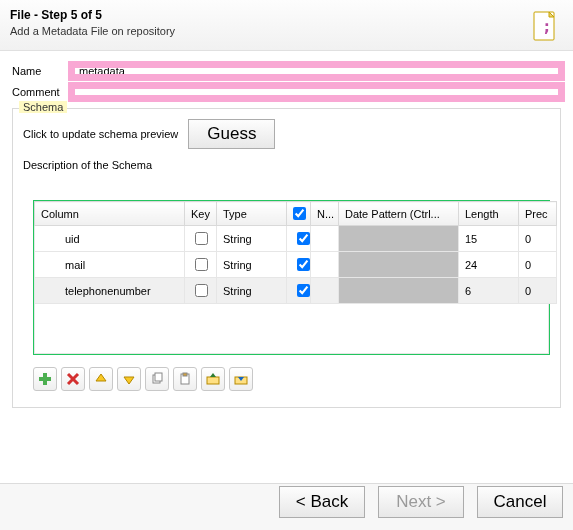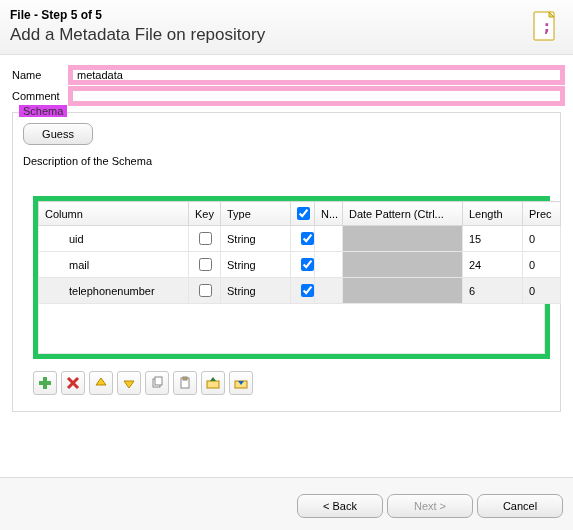--- a/index.html
+++ b/index.html
@@ -1,46 +1,46 @@
 <!DOCTYPE html>
 <html><head>
 <meta charset="utf-8">
 <style>
   * { box-sizing: border-box; }
   html, body { margin:0; padding:0; font-family: "Segoe UI", Tahoma, sans-serif; font-size:11px; color:#000; background:#fff; }
   .wizard { width:573px; height:530px; position:relative; display:flex; flex-direction:column; }
   .banner { background:linear-gradient(#fdfdfd,#f1f1f1); padding:8px 12px 8px 10px; border-bottom:1px solid #e0e0e0; display:flex; justify-content:space-between; align-items:flex-start; }
   .banner-left { }
   .banner-title { font-size:12px; font-weight:bold; margin-bottom:2px; }
-  .banner-sub { font-size:17px; color:#333; line-height:1.3; }
+  .banner-sub { font-size:11px; color:#333; line-height:1.3; }
   .banner-icon { width:32px; height:32px; margin-top:2px; }
   .body { padding:10px 8px 4px 8px; flex:0 0 auto; }
   .form-row { display:flex; align-items:center; margin-bottom:1px; }
   .form-label { width:60px; padding-left:4px; }
-  .form-input { flex:1; border:5px solid #f9a8d4; padding:2px 4px; height:20px; font-size:11px; background:#fff; }
+  .form-input { flex:1; border:7px solid #f9a8d4; padding:2px 4px; height:20px; font-size:11px; background:#fff; }
   .fieldset { border:1px solid #d9d9d9; margin:6px 4px 0 4px; padding:8px 10px 12px 10px; position:relative; }
-  .legend { position:relative; top:-16px; left:-4px; background:#d946ef; padding:0 4px; color:#333; display:inline-block; }
+  .legend { position:relative; top:-16px; left:-4px; background:#fef9c3; padding:0 4px; color:#333; display:inline-block; }
   .guess-row { display:flex; align-items:center; margin-top:-10px; margin-bottom:10px; }
   .guess-label { margin-right:10px; }
-  .btn { background:linear-gradient(#fdfdfd,#e8e8e8); border:1px solid #acacac; border-radius:7px; padding:4px 18px; font-size:11px; cursor:pointer; min-width:70px; }
+  .btn { background:linear-gradient(#fdfdfd,#e8e8e8); border:1px solid #acacac; border-radius:0; padding:4px 18px; font-size:17px; cursor:pointer; min-width:70px; }
   .desc-label { margin-bottom:4px; margin-top:2px; }
-  .table-wrap { border:5px solid #22c55e; margin-left:10px; margin-right:0;margin-top:29px; }
+  .table-wrap { border:1px solid #22c55e; margin-left:10px; margin-right:0;margin-top:29px; }
   table { border-collapse:collapse; width:100%; table-layout:fixed; }
   th { background:linear-gradient(#ffffff,#f0f0f0); border:1px solid #d9d9d9; font-weight:normal; text-align:left; padding:3px 6px; font-size:11px; white-space:nowrap; overflow:hidden; }
   td { border:1px solid #e6e6e6; padding:3px 6px; font-size:11px; background:#fff; white-space:nowrap; }
   td.cell-indent { padding-left:30px; }
   .chk { width:13px; height:13px; }
   .cell-center { text-align:center; }
   td.dp-cell { background:#bfbfbf; }
   tr.selected td { background:#f0f0f0; }
   tr.selected td.dp-cell { background:#bfbfbf; }
   .table-pad { height:50px; background:#fff; border:1px solid #e6e6e6; border-top:none; }
   .toolbar { display:flex; gap:4px; margin:12px 0 4px 10px; }
   .tbtn { width:24px; height:24px; border:1px solid #c8c8c8; border-radius:3px; background:linear-gradient(#ffffff,#efefef); display:flex; align-items:center; justify-content:center; cursor:pointer; }
-  .footer { margin-top:auto; border-top:1px solid #dcdcdc; padding:16px 10px 12px 10px; display:flex; justify-content:flex-end; gap:4px; background:#f7f7f7; }
+  .footer { margin-top:auto; border-top:1px solid #dcdcdc; padding:2px 10px 12px 10px; display:flex; justify-content:flex-end; gap:13px; background:#f7f7f7; }
   .footer .btn { min-width:86px; padding:5px 0; text-align:center; }
   .btn.disabled { color:#9a9a9a; cursor:default; }
   .btn.primary { border:1px solid #3c7fb1; box-shadow:0 0 0 1px rgba(60,127,177,.25) inset; }
   col.c-col   { width:150px; }
   col.c-key   { width:32px; }
   col.c-type  { width:70px; }
   col.c-nchk  { width:24px; }
   col.c-n     { width:28px; }
   col.c-dp    { width:120px; }
   col.c-len   { width:60px; }
@@ -74,20 +74,21 @@
     </div>
     <div class="form-row">
       <div class="form-label">Comment</div>
       <input class="form-input" value="" style="">
     </div>
 
     <div class="fieldset">
       <span class="legend">Schema</span>
 
       <div class="guess-row">
+        <span class="guess-label">Click to update schema preview</span>
         <button class="btn">Guess</button>
       </div>
 
       <div class="desc-label">Description of the Schema</div>
 
       <div class="table-wrap">
         <table>
           <colgroup>
             <col class="c-col">
               <col class="c-key">

